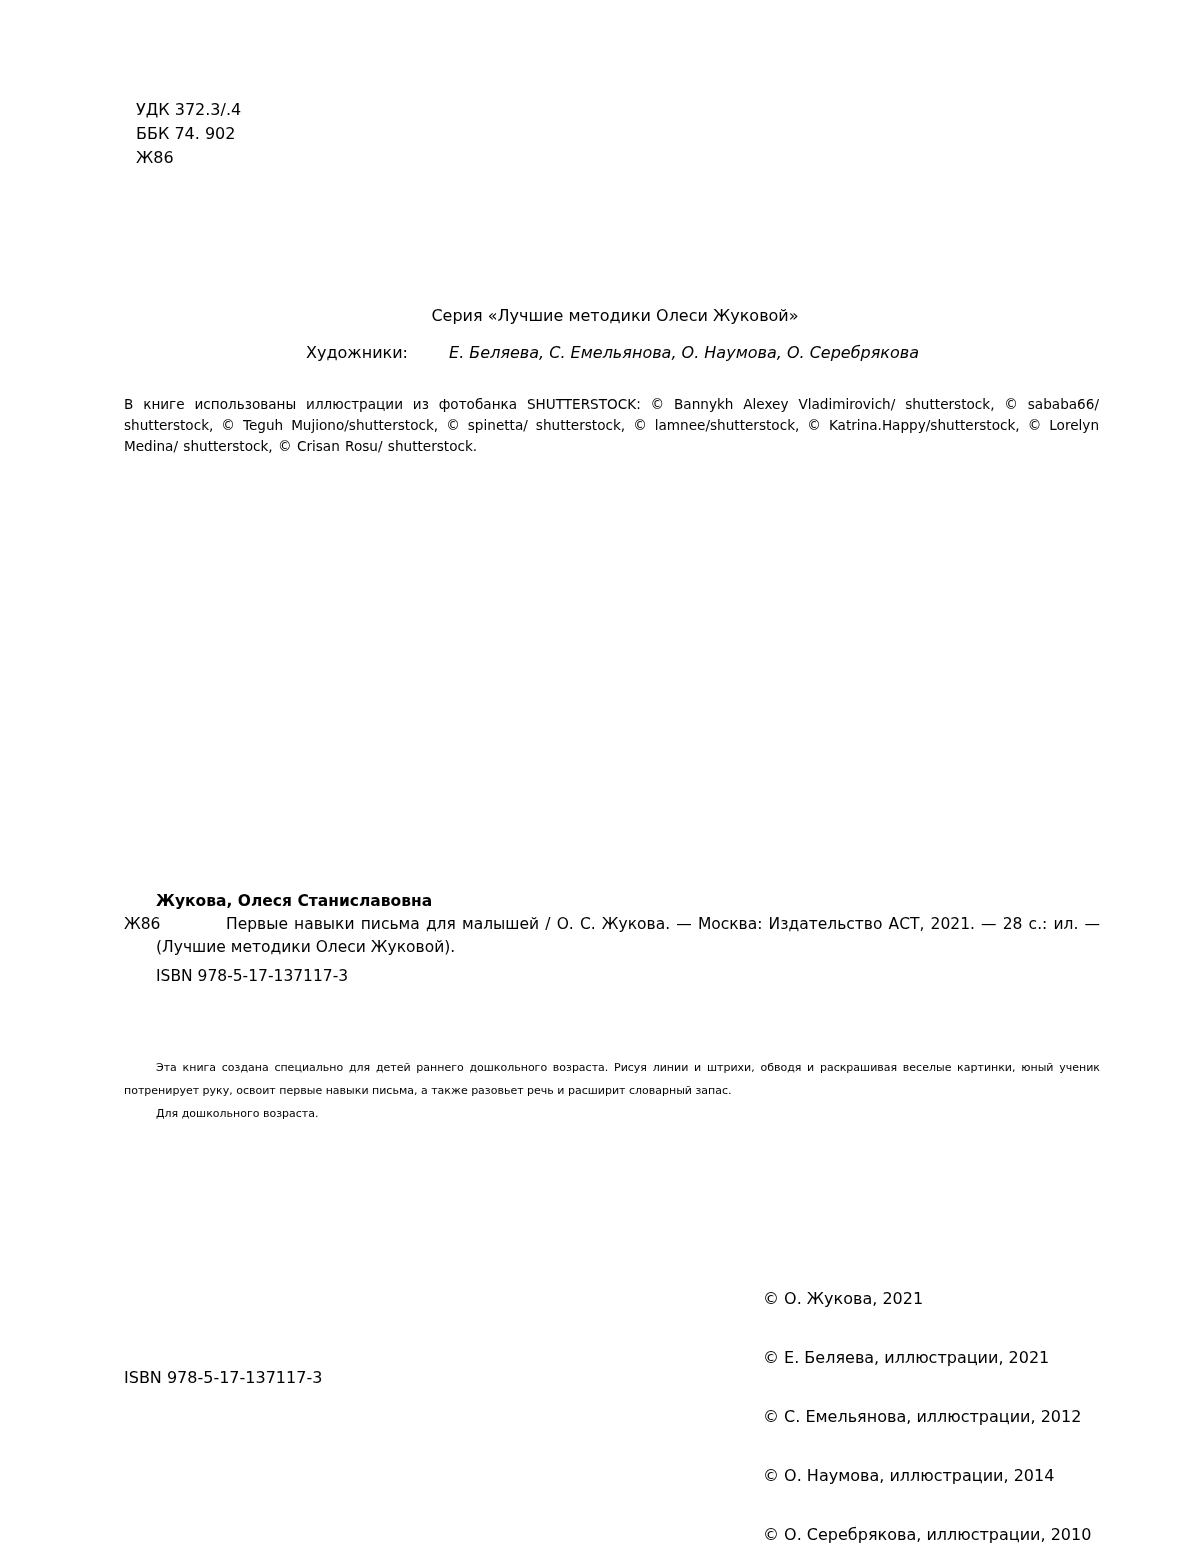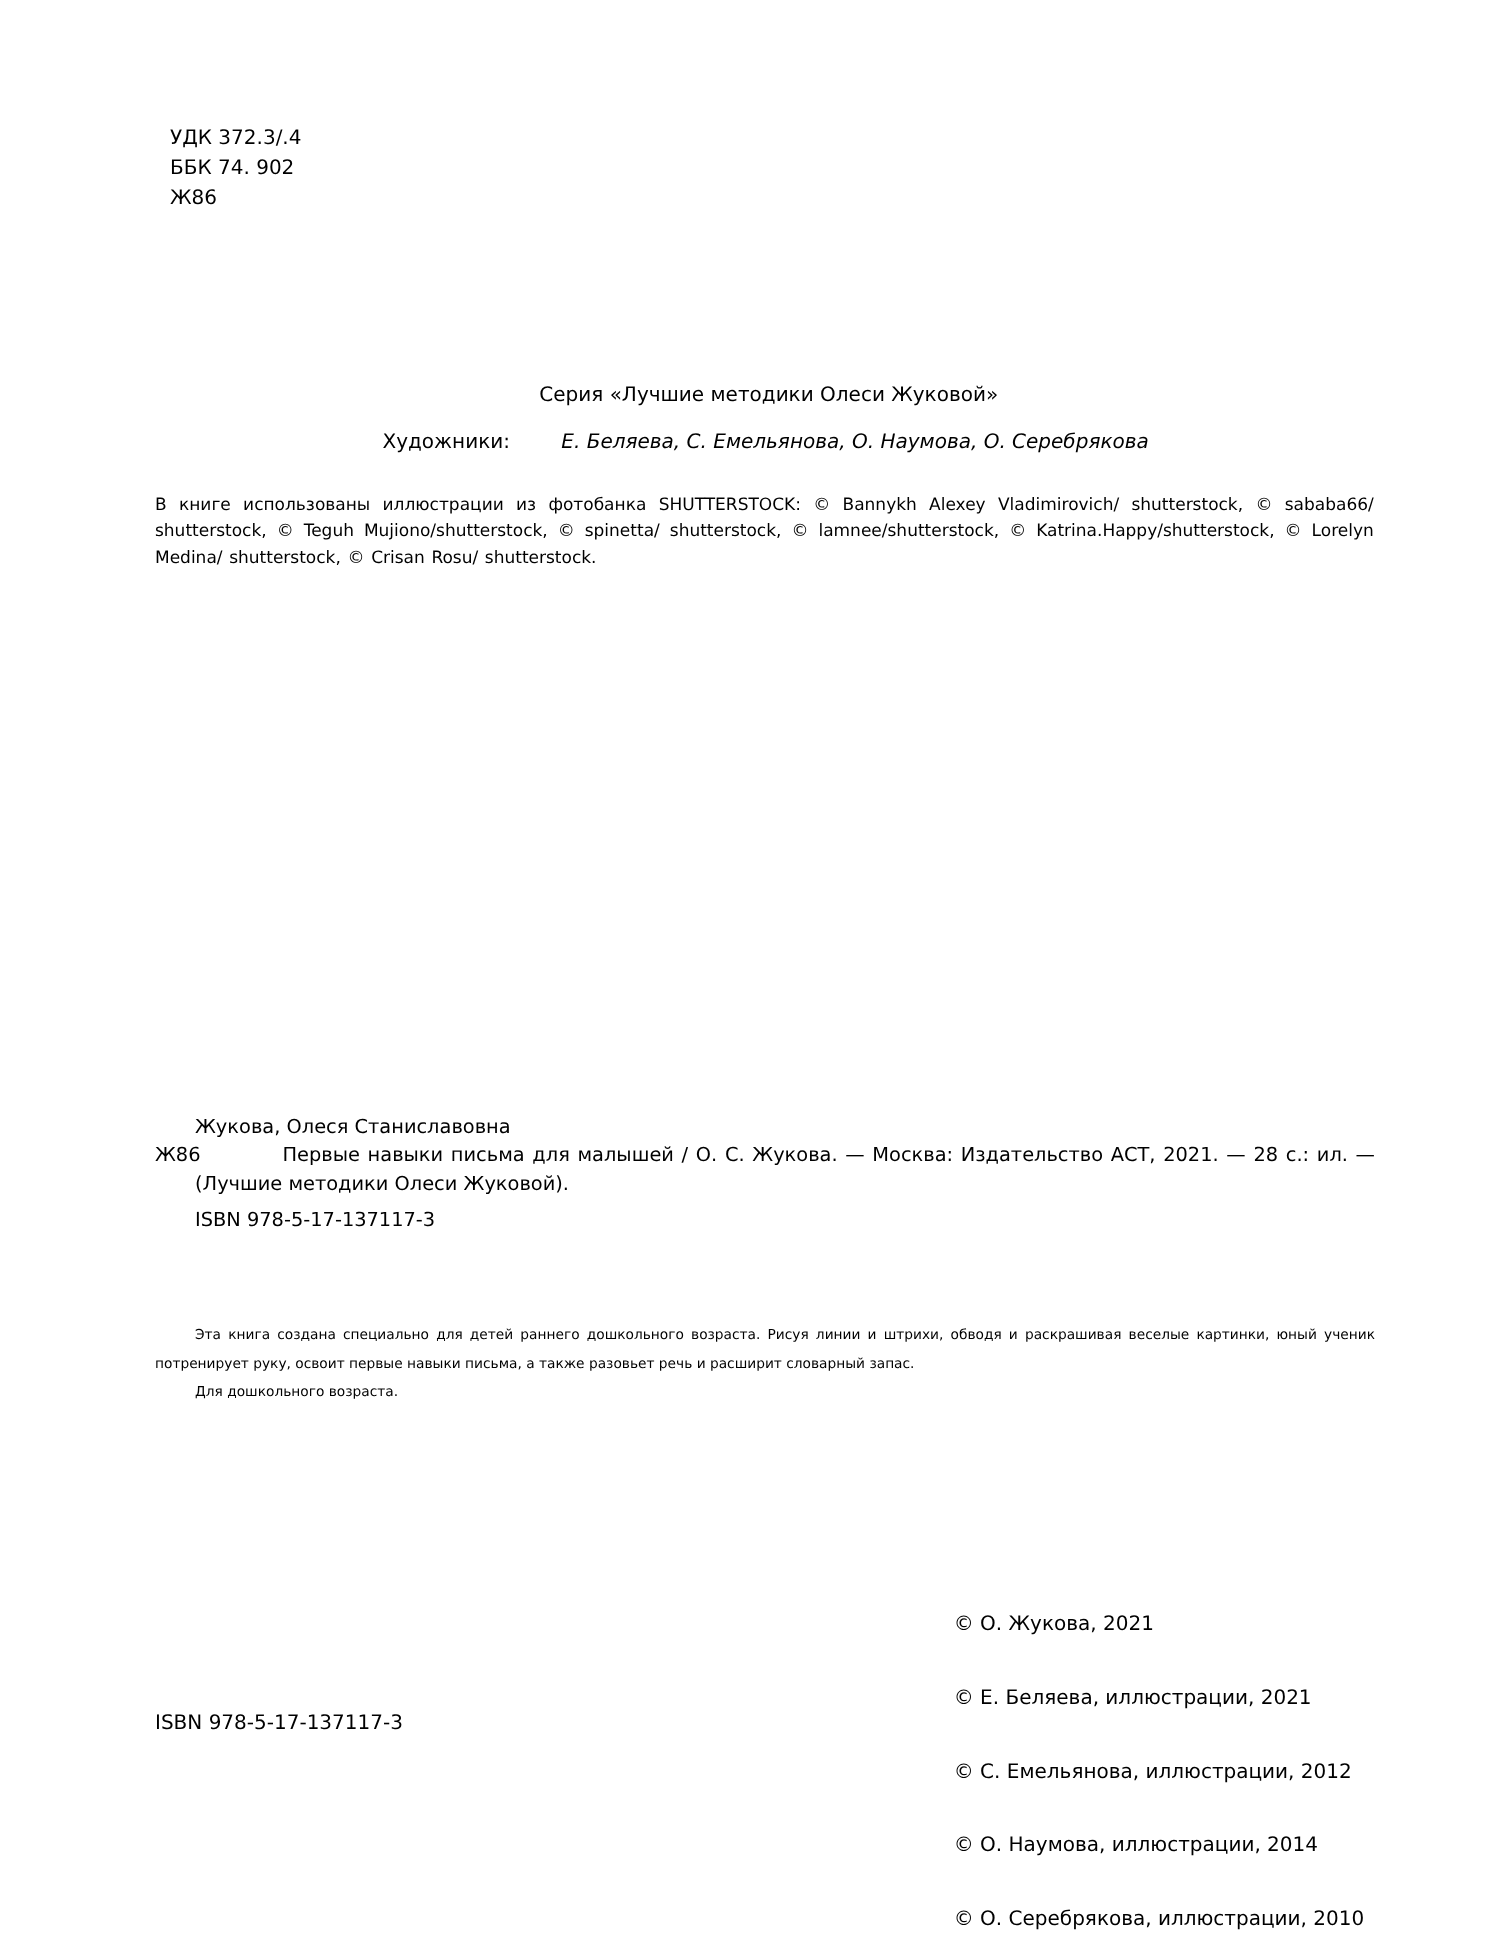--- a/index.html
+++ b/index.html
@@ -63,21 +63,21 @@
     .bib {
       left: 124px;
       width: 976px;
       top: 890px;
       font-size: 15.5px;
     }
     .bib-author {
       position: absolute;
       left: 32px;
       top: 0;
-      font-weight: normal;
+      font-weight: bold;
       font-size: 15.5px;
       line-height: 22px;
       white-space: nowrap;
     }
     .bib-code {
       position: absolute;
       left: 0;
       top: 23px;
       line-height: 22px;
     }

